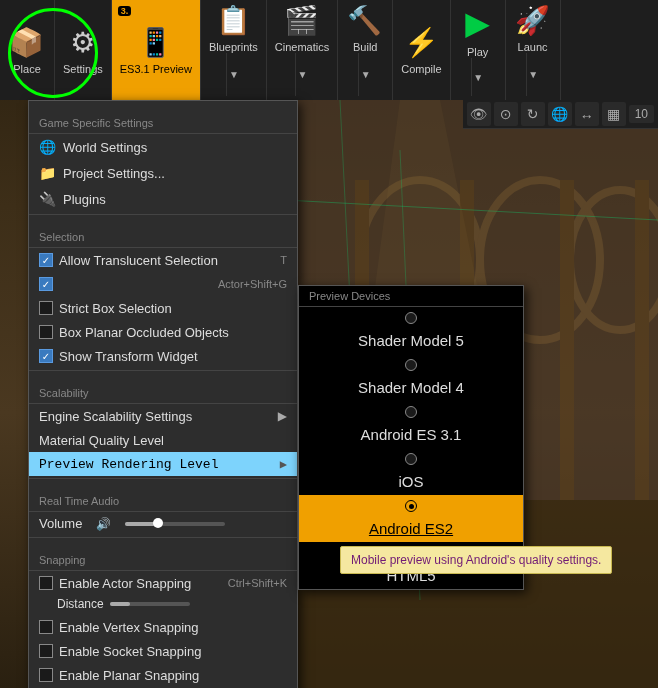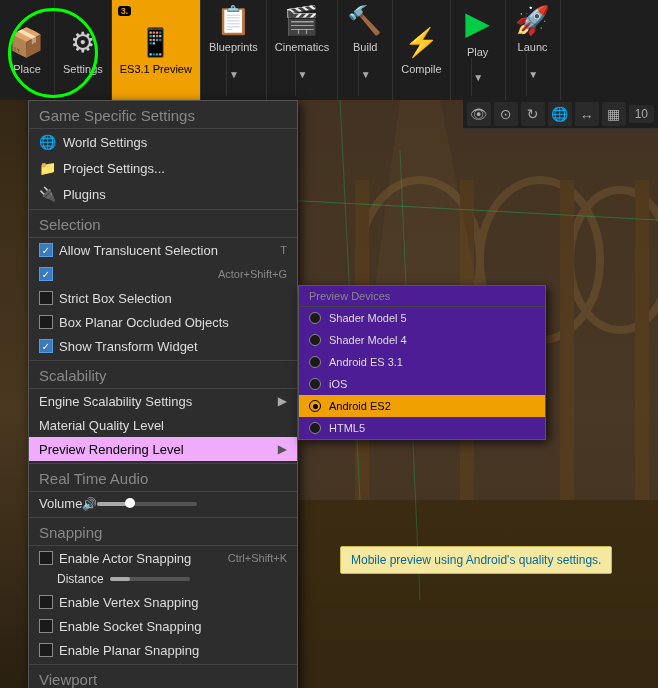--- a/index.html
+++ b/index.html
@@ -111,36 +111,36 @@
       width: 270px;
       background: #2d2d2d;
       border: 1px solid #555;
       z-index: 100;
       box-shadow: 3px 3px 10px rgba(0,0,0,0.7);
     }
 
     .menu-section-header {
       padding: 4px 10px;
       color: #888;
-      font-size: 15px;
+      font-size: 11px;
       border-bottom: 1px solid #444;
-      margin-top: 2px;
+      margin-top: 12px;
     }
 
     .menu-item {
       display: flex;
       align-items: center;
       padding: 4px 10px;
       color: #ddd;
       cursor: pointer;
       font-size: 13px;
       gap: 6px;
       min-height: 24px;
     }
-    .menu-item.highlighted { background: #f0abfc; color: #000; }
+    .menu-item.highlighted { background: #7dd3fc; color: #000; font-family: Liberation Mono, monospace; }
     .menu-item .shortcut {
       margin-left: auto;
       color: #888;
       font-size: 11px;
     }
     .menu-item .arrow { margin-left: auto; color: #aaa; font-size: 12px; }
     .menu-item.highlighted .arrow { color: #555; }
     .menu-item .icon-small {
       width: 18px; height: 18px;
       display: flex; align-items: center; justify-content: center;
@@ -163,21 +163,21 @@
       height: 1px;
       background: #444;
       margin: 2px 0;
     }
 
     
     .volume-row {
       display: flex;
       align-items: center;
       padding: 4px 10px;
-      gap: 0;
+      gap: 14px;
       color: #ddd;
       font-size: 13px;
     }
     .volume-slider-track {
       width: 100px;
       height: 4px;
       background: #555;
       border-radius: 2px;
       position: relative;
     }
@@ -195,40 +195,42 @@
       height: 10px;
       background: #fff;
       border-radius: 50%;
     }
 
     
     .submenu {
       position: absolute;
       top: 285px;
       left: 298px;
-      width: 248px;
-      background: #4c1d95;
+      width: 226px;
+      background: #000000;
       border: 1px solid #555;
       z-index: 101;
       box-shadow: 3px 3px 10px rgba(0,0,0,0.7);
+      text-decoration: underline;
     }
     .submenu-header {
       padding: 4px 10px;
       color: #888;
       font-size: 11px;
       border-bottom: 1px solid #444;
     }
     .submenu-item {
       display: flex;
       align-items: center;
       padding: 5px 10px;
       color: #ddd;
       cursor: pointer;
-      font-size: 11px;
+      font-size: 15px;
       gap: 8px;
+      flex-direction: column;
     }
     .submenu-item.selected { background: #f0a000; color: #000; }
     .radio-dot {
       width: 12px; height: 12px;
       border-radius: 50%;
       border: 1px solid #888;
       background: #1a1a1a;
       display: flex; align-items: center; justify-content: center;
       flex-shrink: 0;
     }
@@ -241,21 +243,21 @@
     }
     .submenu-item.selected .radio-dot { border-color: #000; }
     .submenu-item.selected .radio-dot::after { background: #000; }
 
     
     .tooltip-box {
       position: absolute;
       top: 546px;
       left: 340px;
       background: #f5e8a0;
-      color: #0369a1;
+      color: #701a75;
       padding: 6px 10px;
       border: 1px solid #c8b850;
       font-size: 12px;
       z-index: 110;
       max-width: 280px;
       border-radius: 2px;
     }
 
     
     .green-circle {

